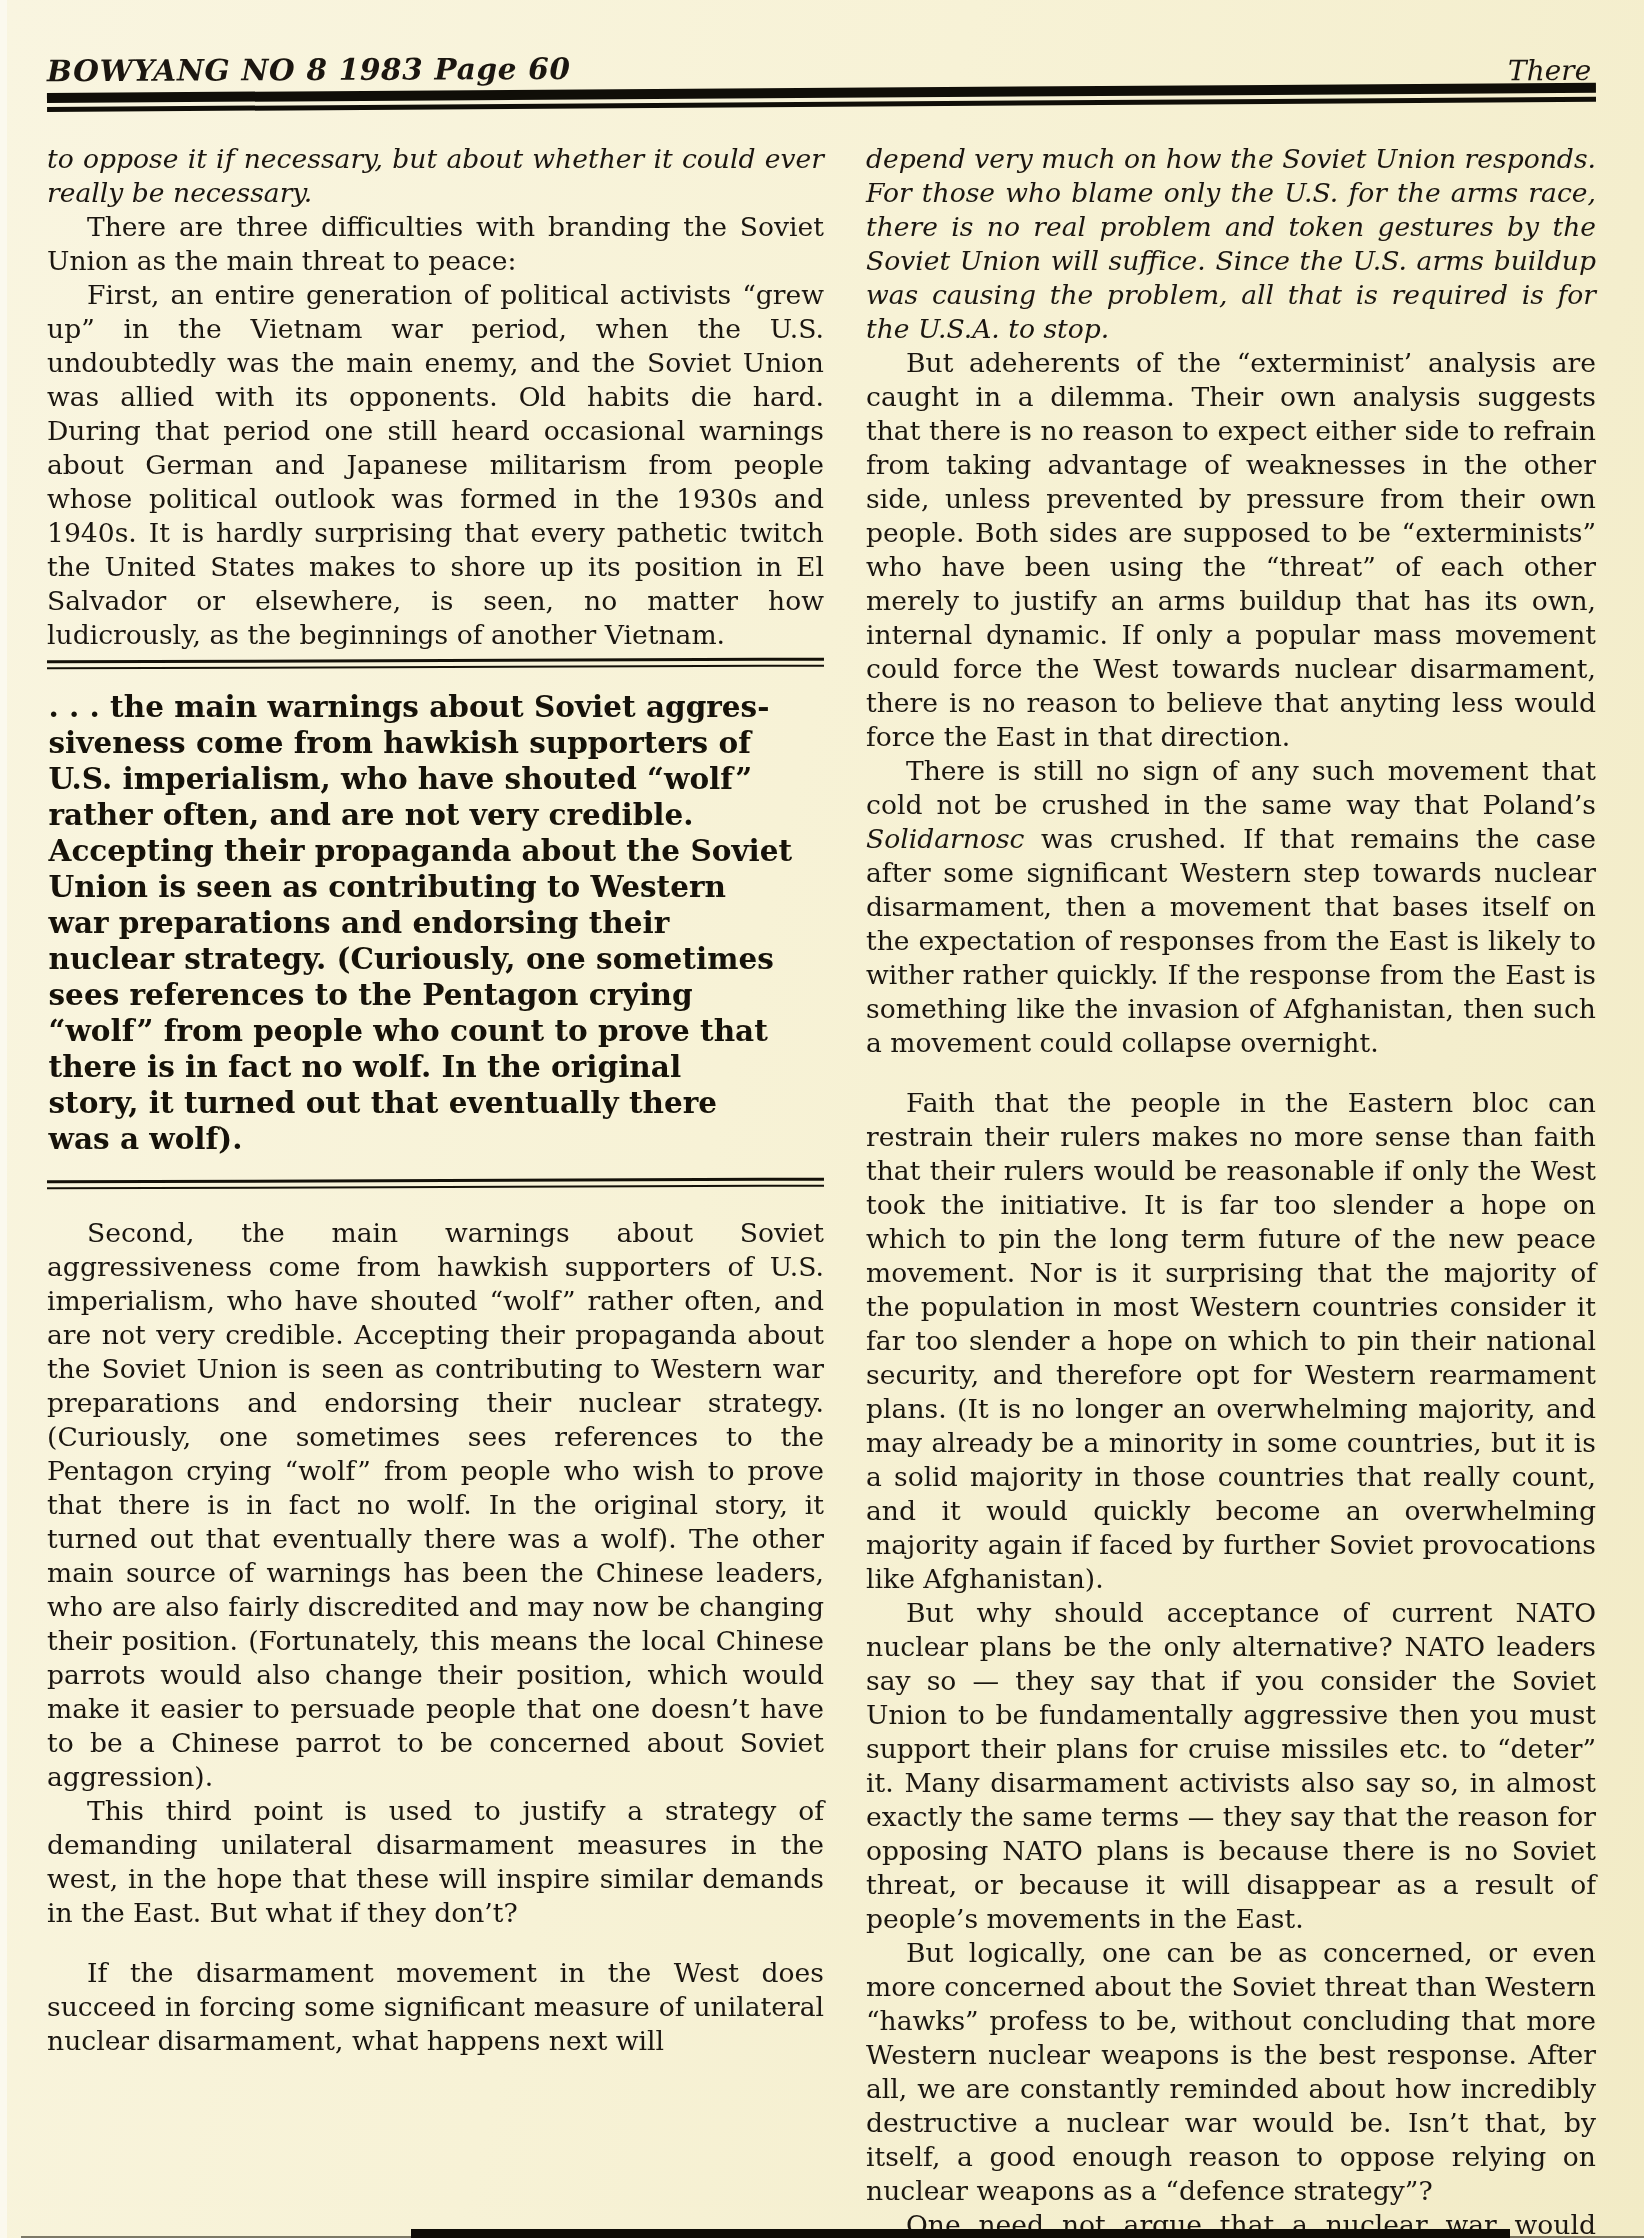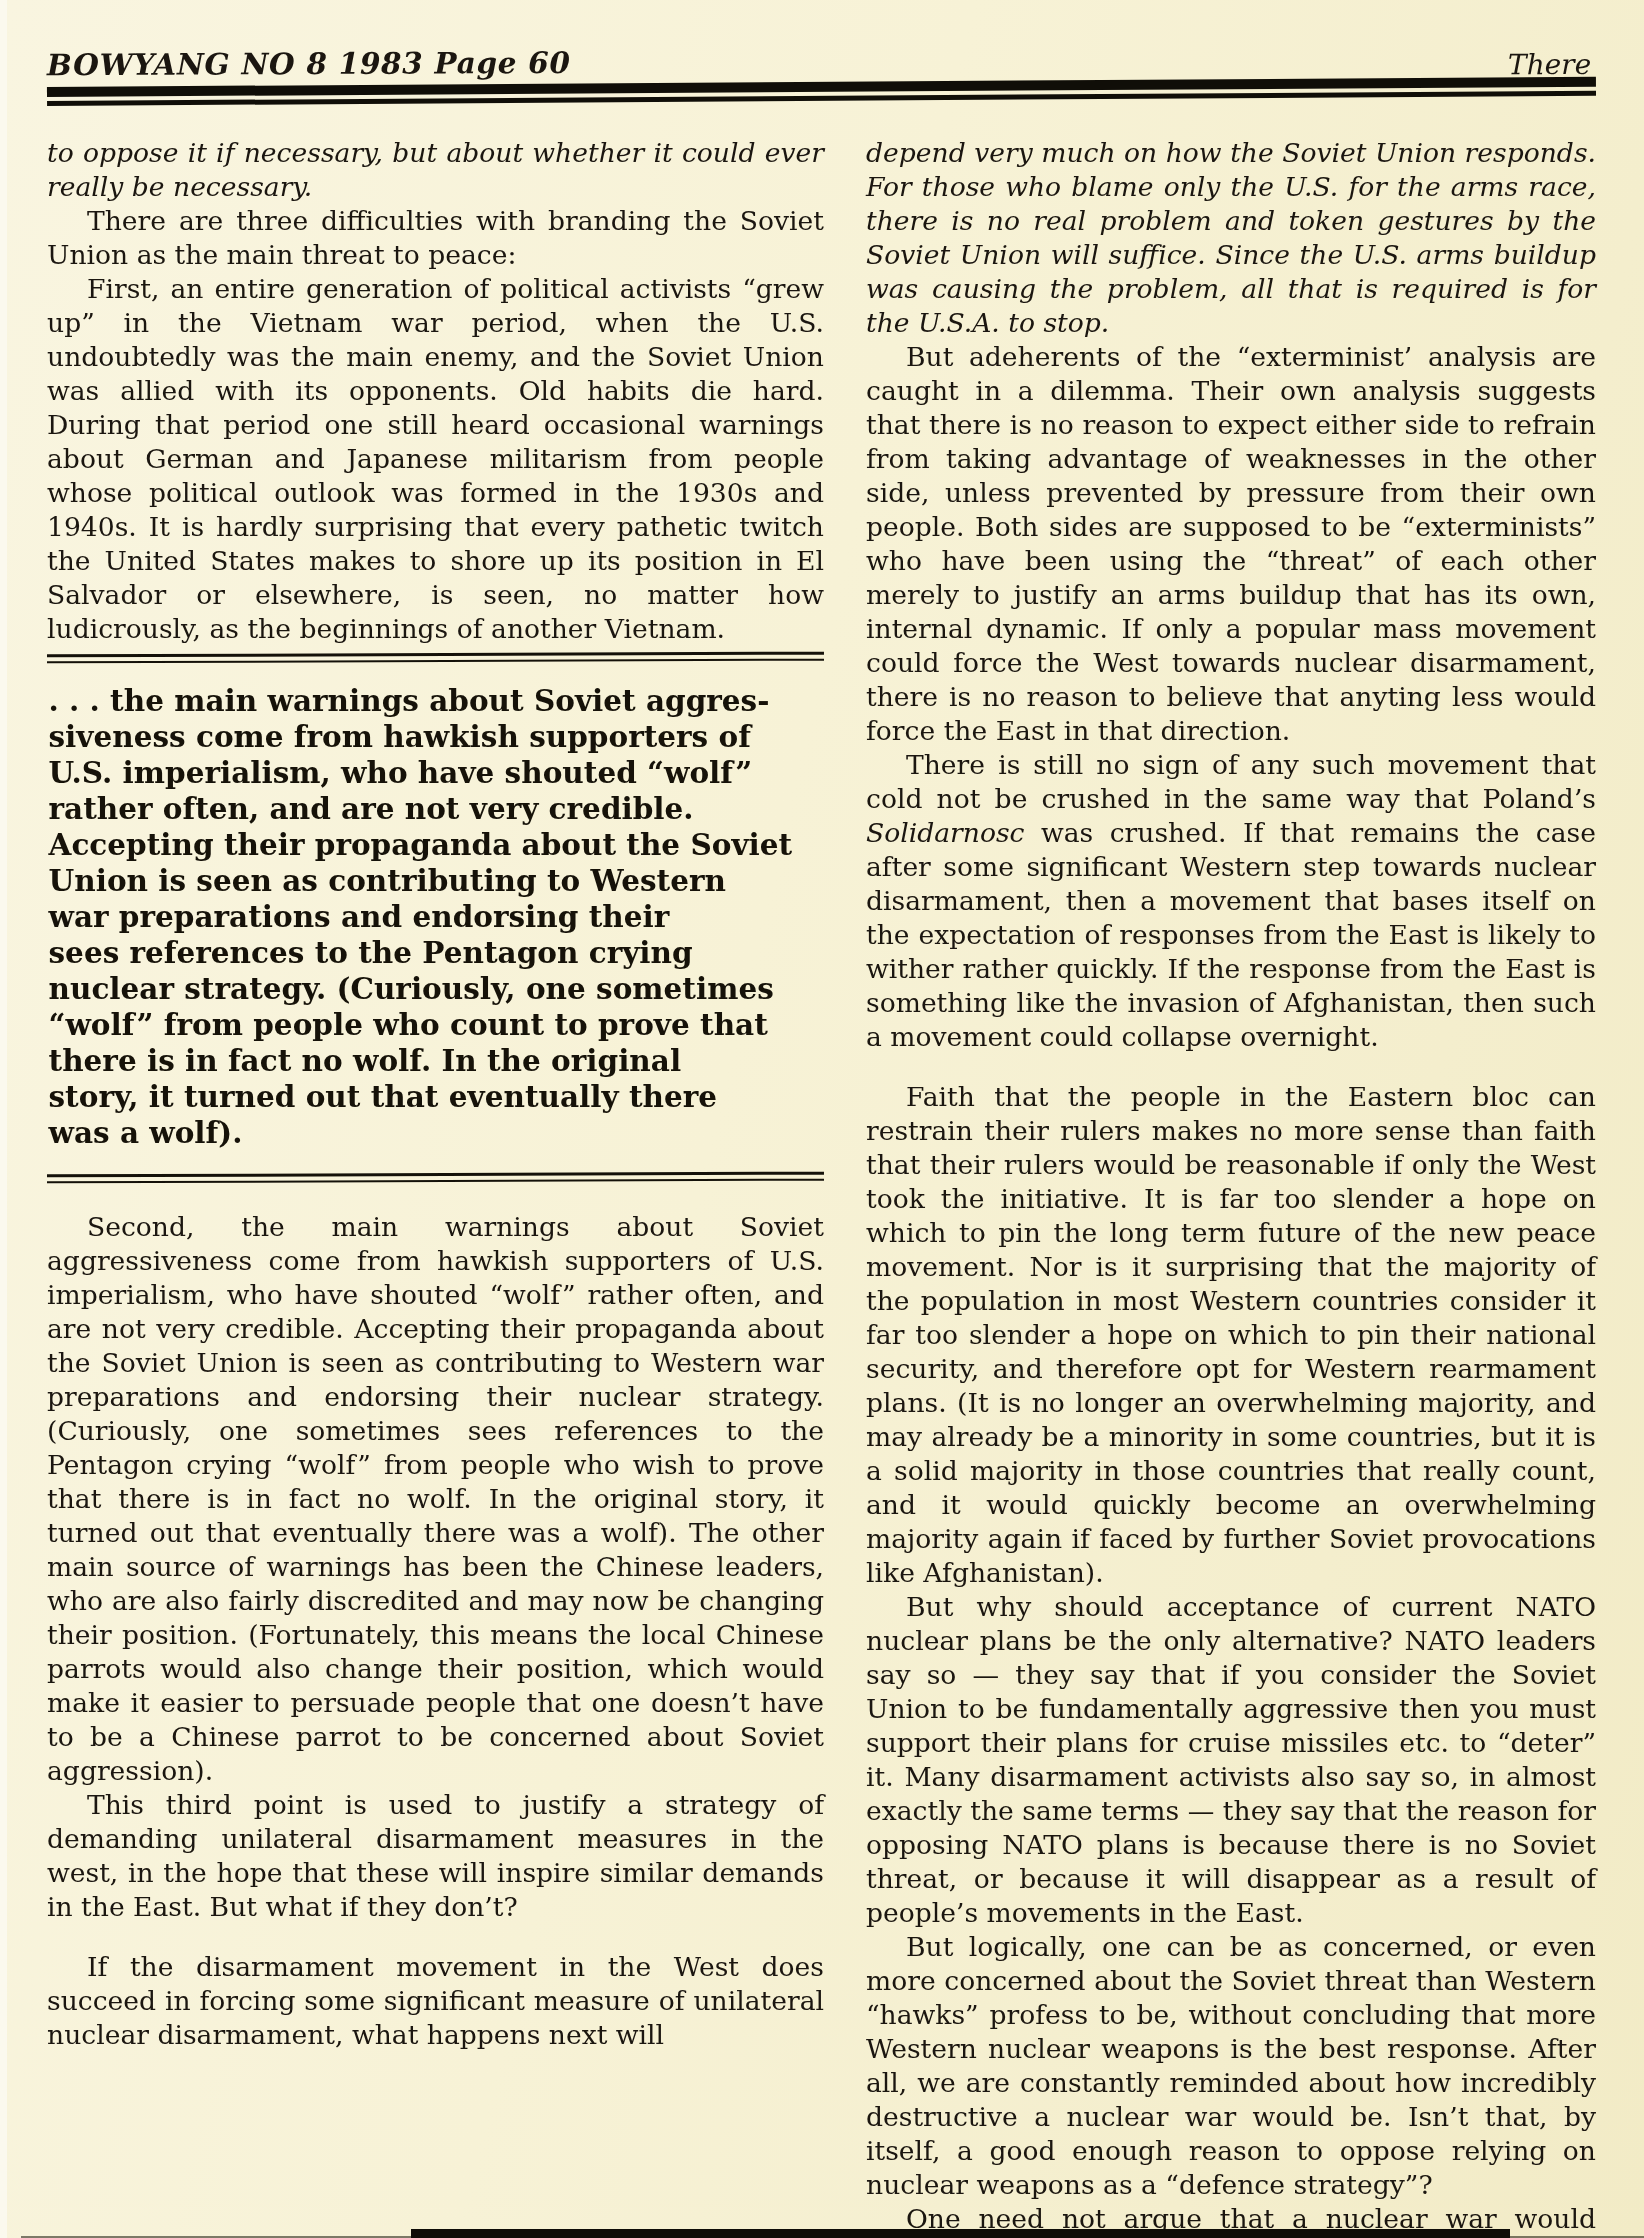--- a/index.html
+++ b/index.html
@@ -4,21 +4,21 @@
 <title>BOWYANG NO 8 1983 Page 60</title>
 <style>
   html,body{margin:0;padding:0;}
   body{
     width:1645px;height:2239px;position:relative;overflow:hidden;
     background:linear-gradient(103deg,#f9f5e0 0%,#f7f2d6 45%,#f4eecd 78%,#f2ebc6 100%);
     font-family:"DejaVu Serif","Liberation Serif",serif;
     color:#1b1610;
   }
   .edge-strip{position:absolute;left:0;top:0;width:7.4px;height:100%;background:#fbf9ee;}
-  .page{position:absolute;left:0;top:6px;width:1645px;height:2192px;box-sizing:border-box;
+  .page{position:absolute;left:0;top:12px;width:1645px;height:2192px;box-sizing:border-box;
         padding:22px 49px 0 47px;}
   
   .header-row{display:flex;justify-content:space-between;align-items:flex-end;height:53px;}
   .hdr-issue{font-style:italic;font-weight:700;font-size:29.5px;letter-spacing:0.7px;transform:rotate(-0.25deg);}
   .hdr-author{font-style:italic;font-size:28px;padding-right:4.4px;transform:rotate(-0.3deg);}
   .header-rules{margin-top:5.9px;transform:rotate(-0.38deg);transform-origin:left center;}
   .hrule-thick{height:9.6px;background:#100e08;}
   .hrule-thin{height:5.2px;background:#100e08;margin-top:4.4px;}
   
   .columns{display:flex;margin-top:29.5px;}
@@ -68,22 +68,22 @@
       <div class="pullquote">
         <div class="dblrule"></div>
         <div class="pq-body">
           <div class="pq-line">. . . the main warnings about Soviet aggres-</div>
           <div class="pq-line">siveness come from hawkish supporters of</div>
           <div class="pq-line">U.S. imperialism, who have shouted “wolf”</div>
           <div class="pq-line">rather often, and are not very credible.</div>
           <div class="pq-line">Accepting their propaganda about the Soviet</div>
           <div class="pq-line">Union is seen as contributing to Western</div>
           <div class="pq-line">war preparations and endorsing their</div>
+          <div class="pq-line">nuclear strategy. (Curiously, one sometimes</div>
           <div class="pq-line">sees references to the Pentagon crying</div>
-          <div class="pq-line">nuclear strategy. (Curiously, one sometimes</div>
           <div class="pq-line">“wolf” from people who count to prove that</div>
           <div class="pq-line">there is in fact no wolf. In the original</div>
           <div class="pq-line">story, it turned out that eventually there</div>
           <div class="pq-line">was a wolf).</div>
         </div>
         <div class="dblrule"></div>
       </div>
 
       <p class="body-par">Second, the main warnings about Soviet aggressiveness come from hawkish supporters of U.S. imperialism, who have shouted “wolf” rather often, and are not very credible. Accepting their propaganda about the Soviet Union is seen as contributing to Western war preparations and endorsing their nuclear strategy. (Curiously, one sometimes sees references to the Pentagon crying “wolf” from people who wish to prove that there is in fact no wolf. In the original story, it turned out that eventually there was a wolf). The other main source of warnings has been the Chinese leaders, who are also fairly discredited and may now be changing their position. (Fortunately, this means the local Chinese parrots would also change their position, which would make it easier to persuade people that one doesn’t have to be a Chinese parrot to be concerned about Soviet aggression).</p>
       <p class="body-par">This third point is used to justify a strategy of demanding unilateral disarmament measures in the west, in the hope that these will inspire similar demands in the East. But what if they don’t?</p>

